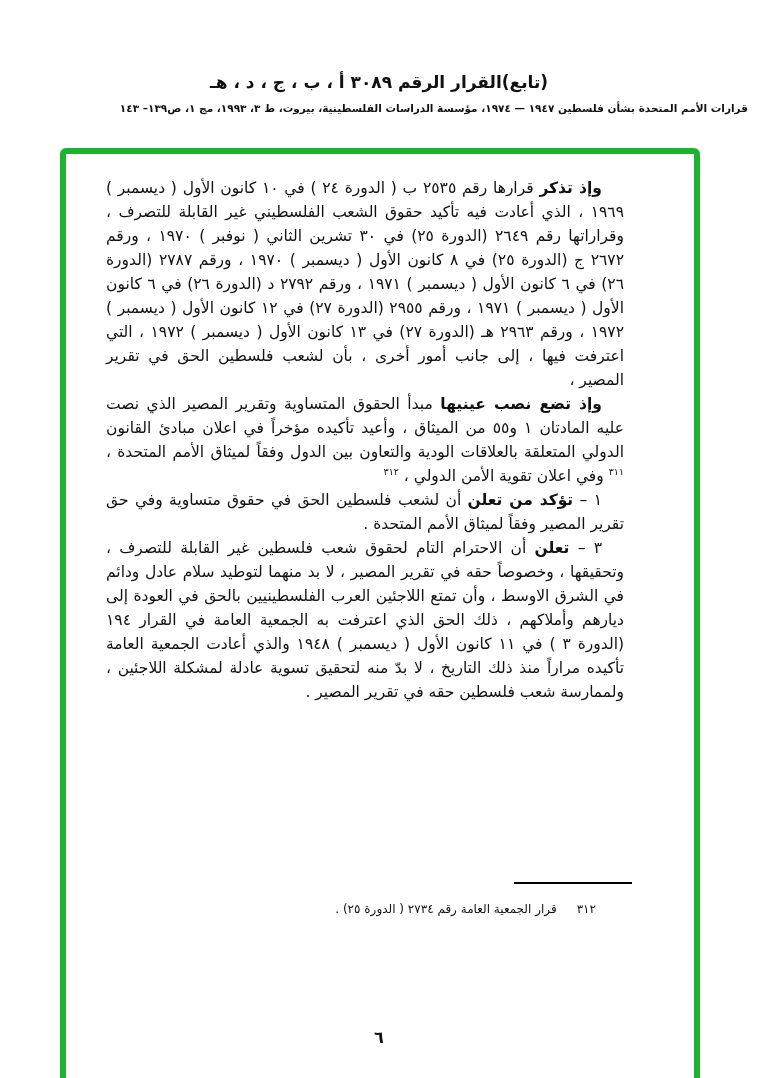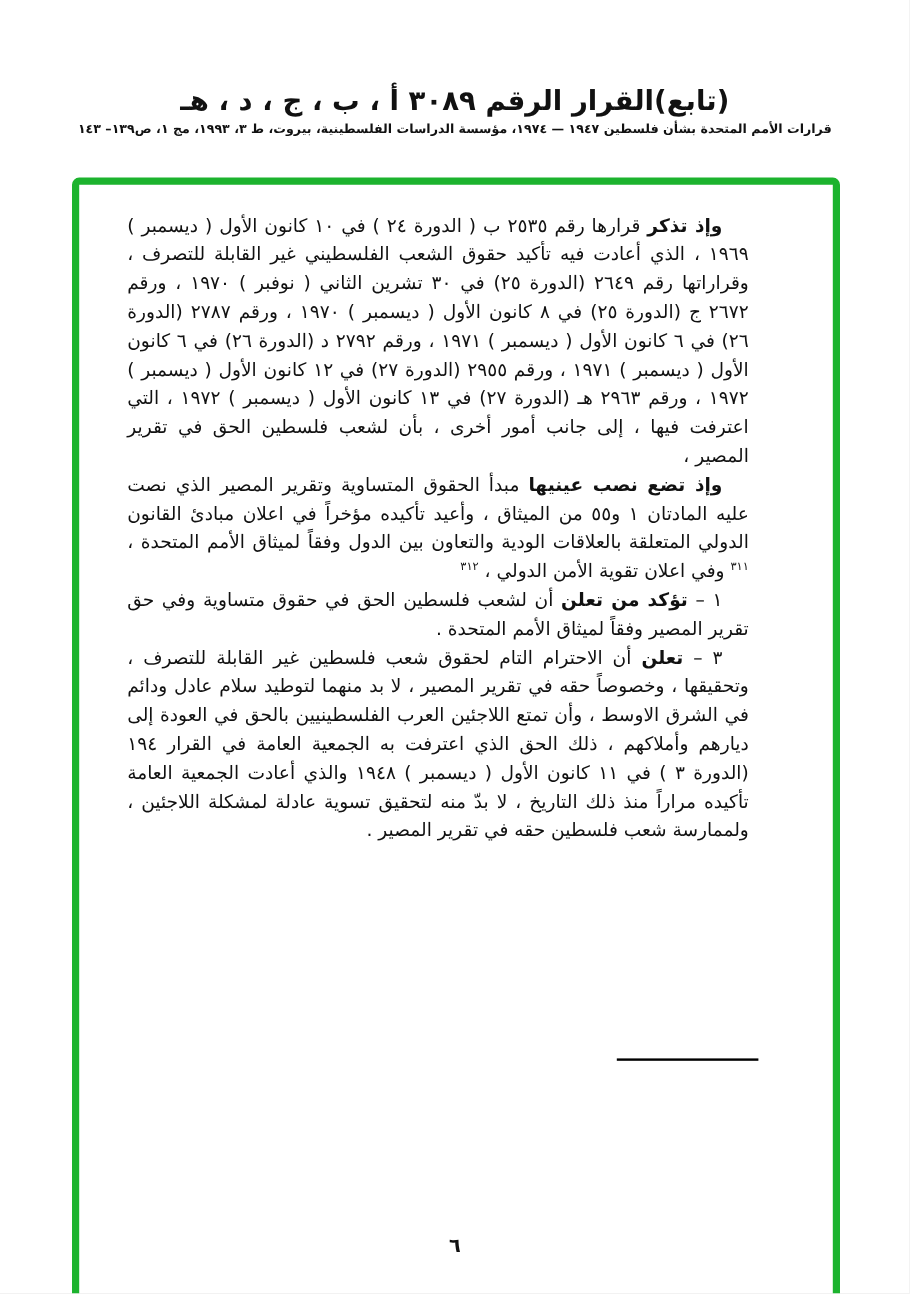--- a/index.html
+++ b/index.html
@@ -9,26 +9,26 @@
     margin:0 auto;
     background:#ffffff;
     font-family:"DejaVu Sans", sans-serif;
     color:#111111;
     overflow:hidden;
   }
   
   .header-title {
     position:absolute; top:72px; left:0; right:0;
     direction:rtl; text-align:center;
-    font-size:23px; font-weight:bold;
+    font-size:17px; font-weight:bold;
     letter-spacing:0.5px;
   }
   .header-sub {
     position:absolute; top:102px; left:10px; right:10px;
-    direction:rtl; text-align:center;
+    direction:rtl; 
     font-size:10.5px; font-weight:bold;
   }
   
   .green-box {
     position:absolute; left:60px; top:148px;
     width:640px; height:1060px;
     border:6px solid #1cb32e;
     border-radius:6px;
     box-sizing:border-box;
   }
@@ -90,19 +90,20 @@
       <p><span>١ – </span><span class="b">تؤكد من تعلن</span><span> أن لشعب فلسطين الحق في حقوق متساوية وفي حق تقرير المصير وفقاً لميثاق الأمم المتحدة .</span></p>
 
 
       <p><span>٣ – </span><span class="b">تعلن</span><span> أن الاحترام التام لحقوق شعب فلسطين غير القابلة للتصرف ، وتحقيقها ، وخصوصاً حقه في تقرير المصير ، لا بد منهما لتوطيد سلام عادل ودائم في الشرق الاوسط ، وأن تمتع اللاجئين العرب الفلسطينيين بالحق في العودة إلى ديارهم وأملاكهم ، ذلك الحق الذي اعترفت به الجمعية العامة في القرار ١٩٤ (الدورة ٣ ) في ١١ كانون الأول ( ديسمبر ) ١٩٤٨ والذي أعادت الجمعية العامة تأكيده مراراً منذ ذلك التاريخ ، لا بدّ منه لتحقيق تسوية عادلة لمشكلة اللاجئين ، ولممارسة شعب فلسطين حقه في تقرير المصير .</span></p>
 
     </div>
 
     <div class="fn-sep"></div>
 
     <div class="fn-rows">
+      <div class="fn-row"><span class="fn-num">٣١٢</span><span>قرار الجمعية العامة رقم ٢٧٣٤ ( الدورة ٢٥) .</span></div>
     </div>
 
   </div>
 
   <div class="page-num">٦</div>
 
 </div>
 
 </body></html>

